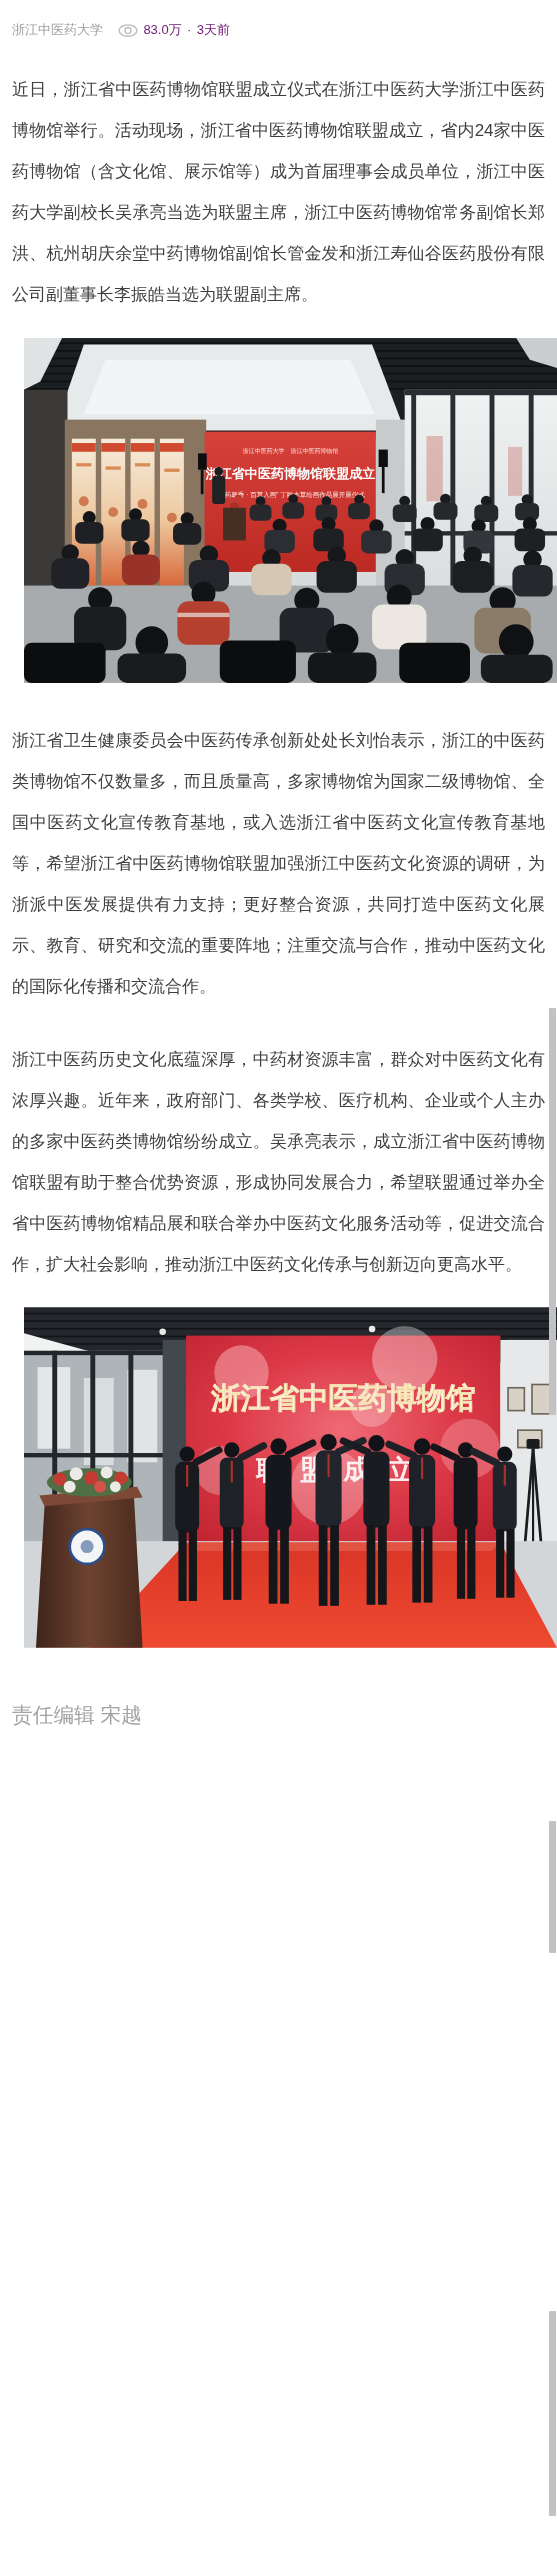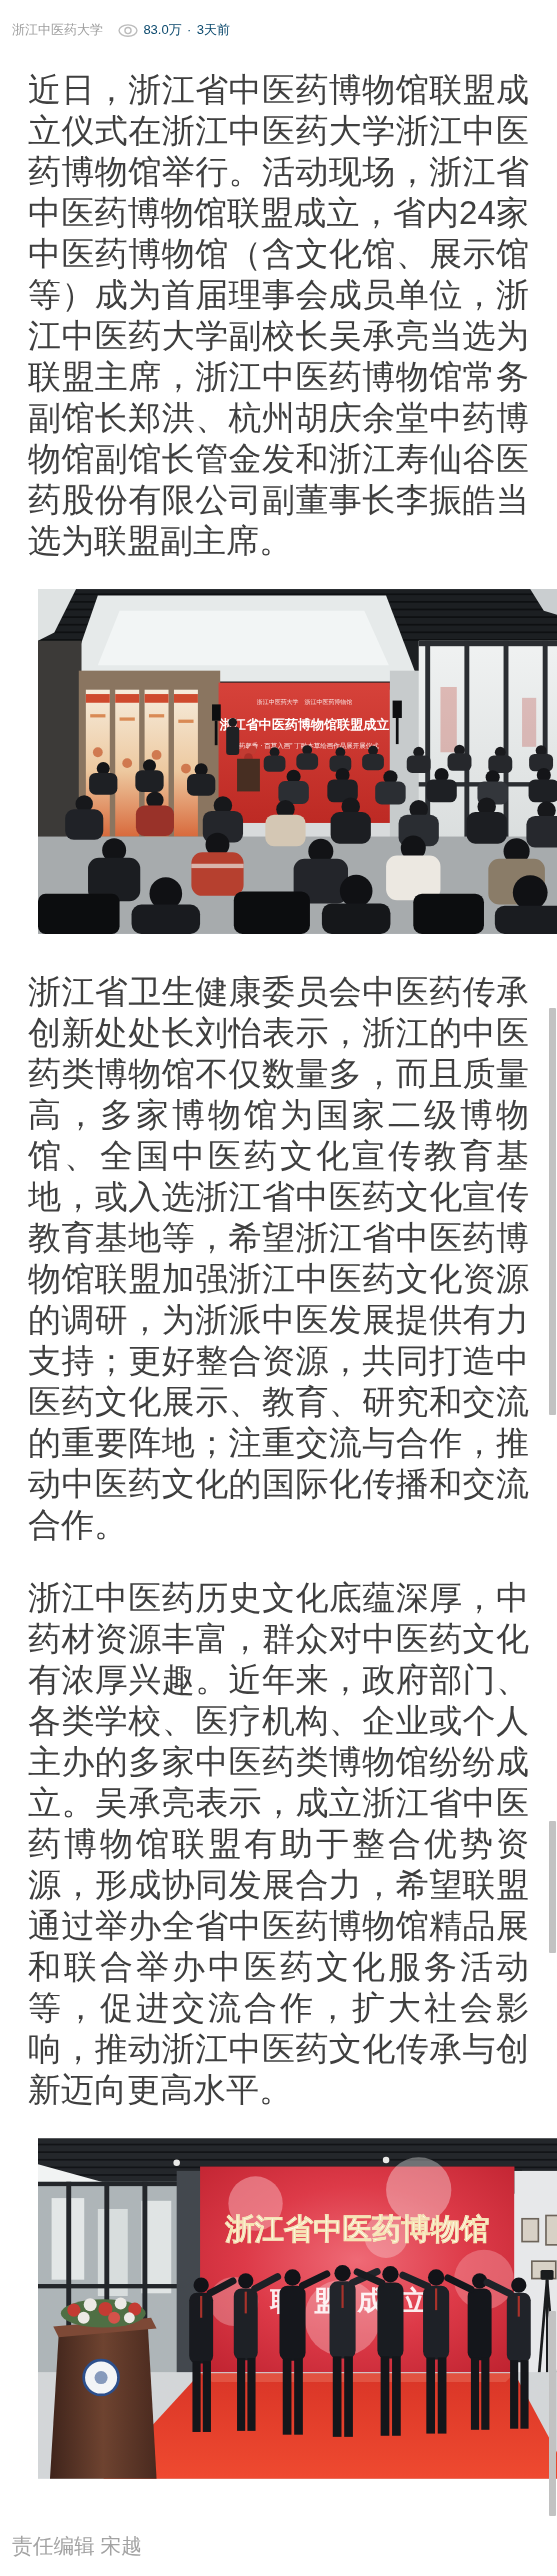--- a/index.html
+++ b/index.html
@@ -12,31 +12,31 @@
   h1.title{
     margin:0;font-size:35px;line-height:46px;font-weight:700;
     color:#1e1e1e;letter-spacing:0px;
   }
   .byline{
     margin-top:17.4px;height:24px;display:flex;align-items:center;
     font-size:13px;color:#9e9e9e;line-height:24px;
   }
   .byline .src{margin-right:14px;}
   .byline .eye{display:inline-flex;align-items:center;margin-right:4.4px;}
-  .byline .views,.byline .sep,.byline .time{color:#0c4a6e;}
+  .byline .views,.byline .sep,.byline .time{color:#701a75;}
   .byline .sep{margin:0 5.4px;}
   p.para{
-    margin:16px;font-size:33px;line-height:41px;color:#3f3f3f;
+    margin:0;font-size:17px;line-height:41px;color:#3f3f3f;
     text-align:justify;word-break:break-all;
   }
   #p1{margin-top:27px;}
   #p2{margin-top:32px;}
   #p3{margin-top:25px;}
   #p4{margin-top:22px;}
-  figure{margin:14px;padding:12px;}
+  figure{margin:0;padding:12px;}
   #fig1{margin-top:11px;height:345px;}
   #fig2{margin-top:9.8px;height:369px;}
   figure svg{display:block;width:533px;}
   .footer{
     margin-top:14px;font-size:20.7px;line-height:25px;color:#a3a3a3;
   }
   .scroll-thumb{
     position:absolute;left:549px;width:7px;background:#c2c2c2;
     border-radius:1.1px;
   }

